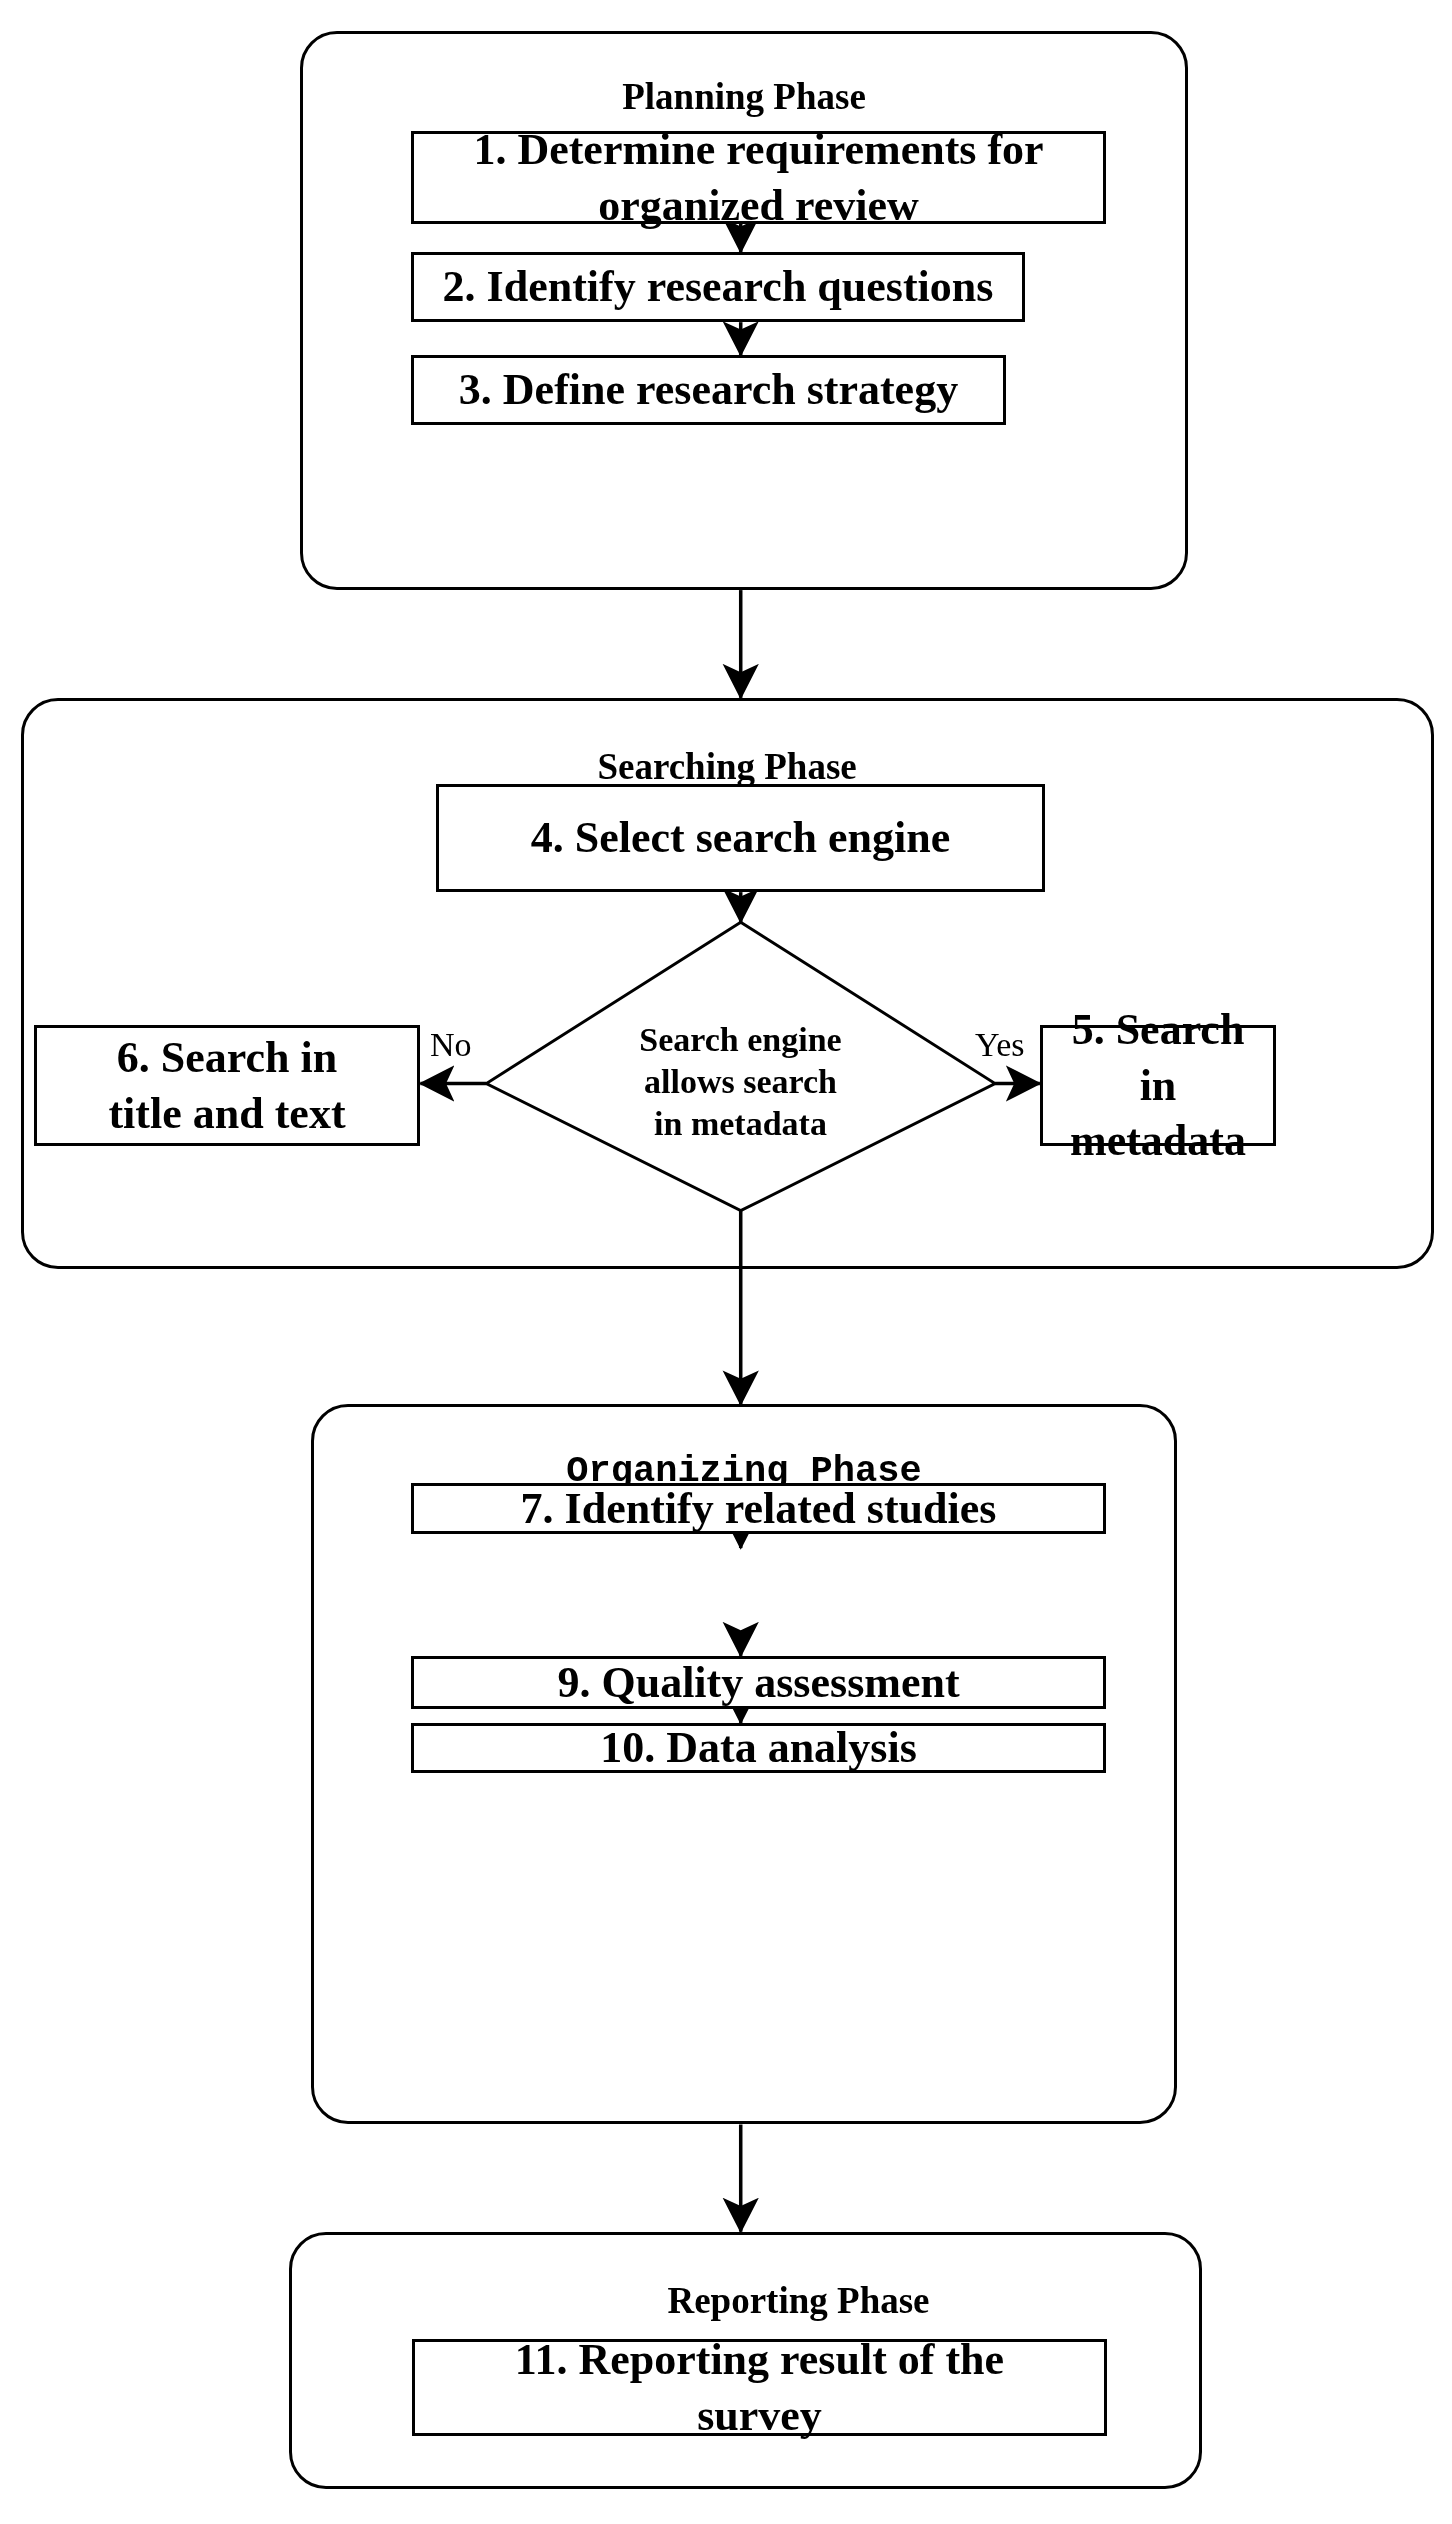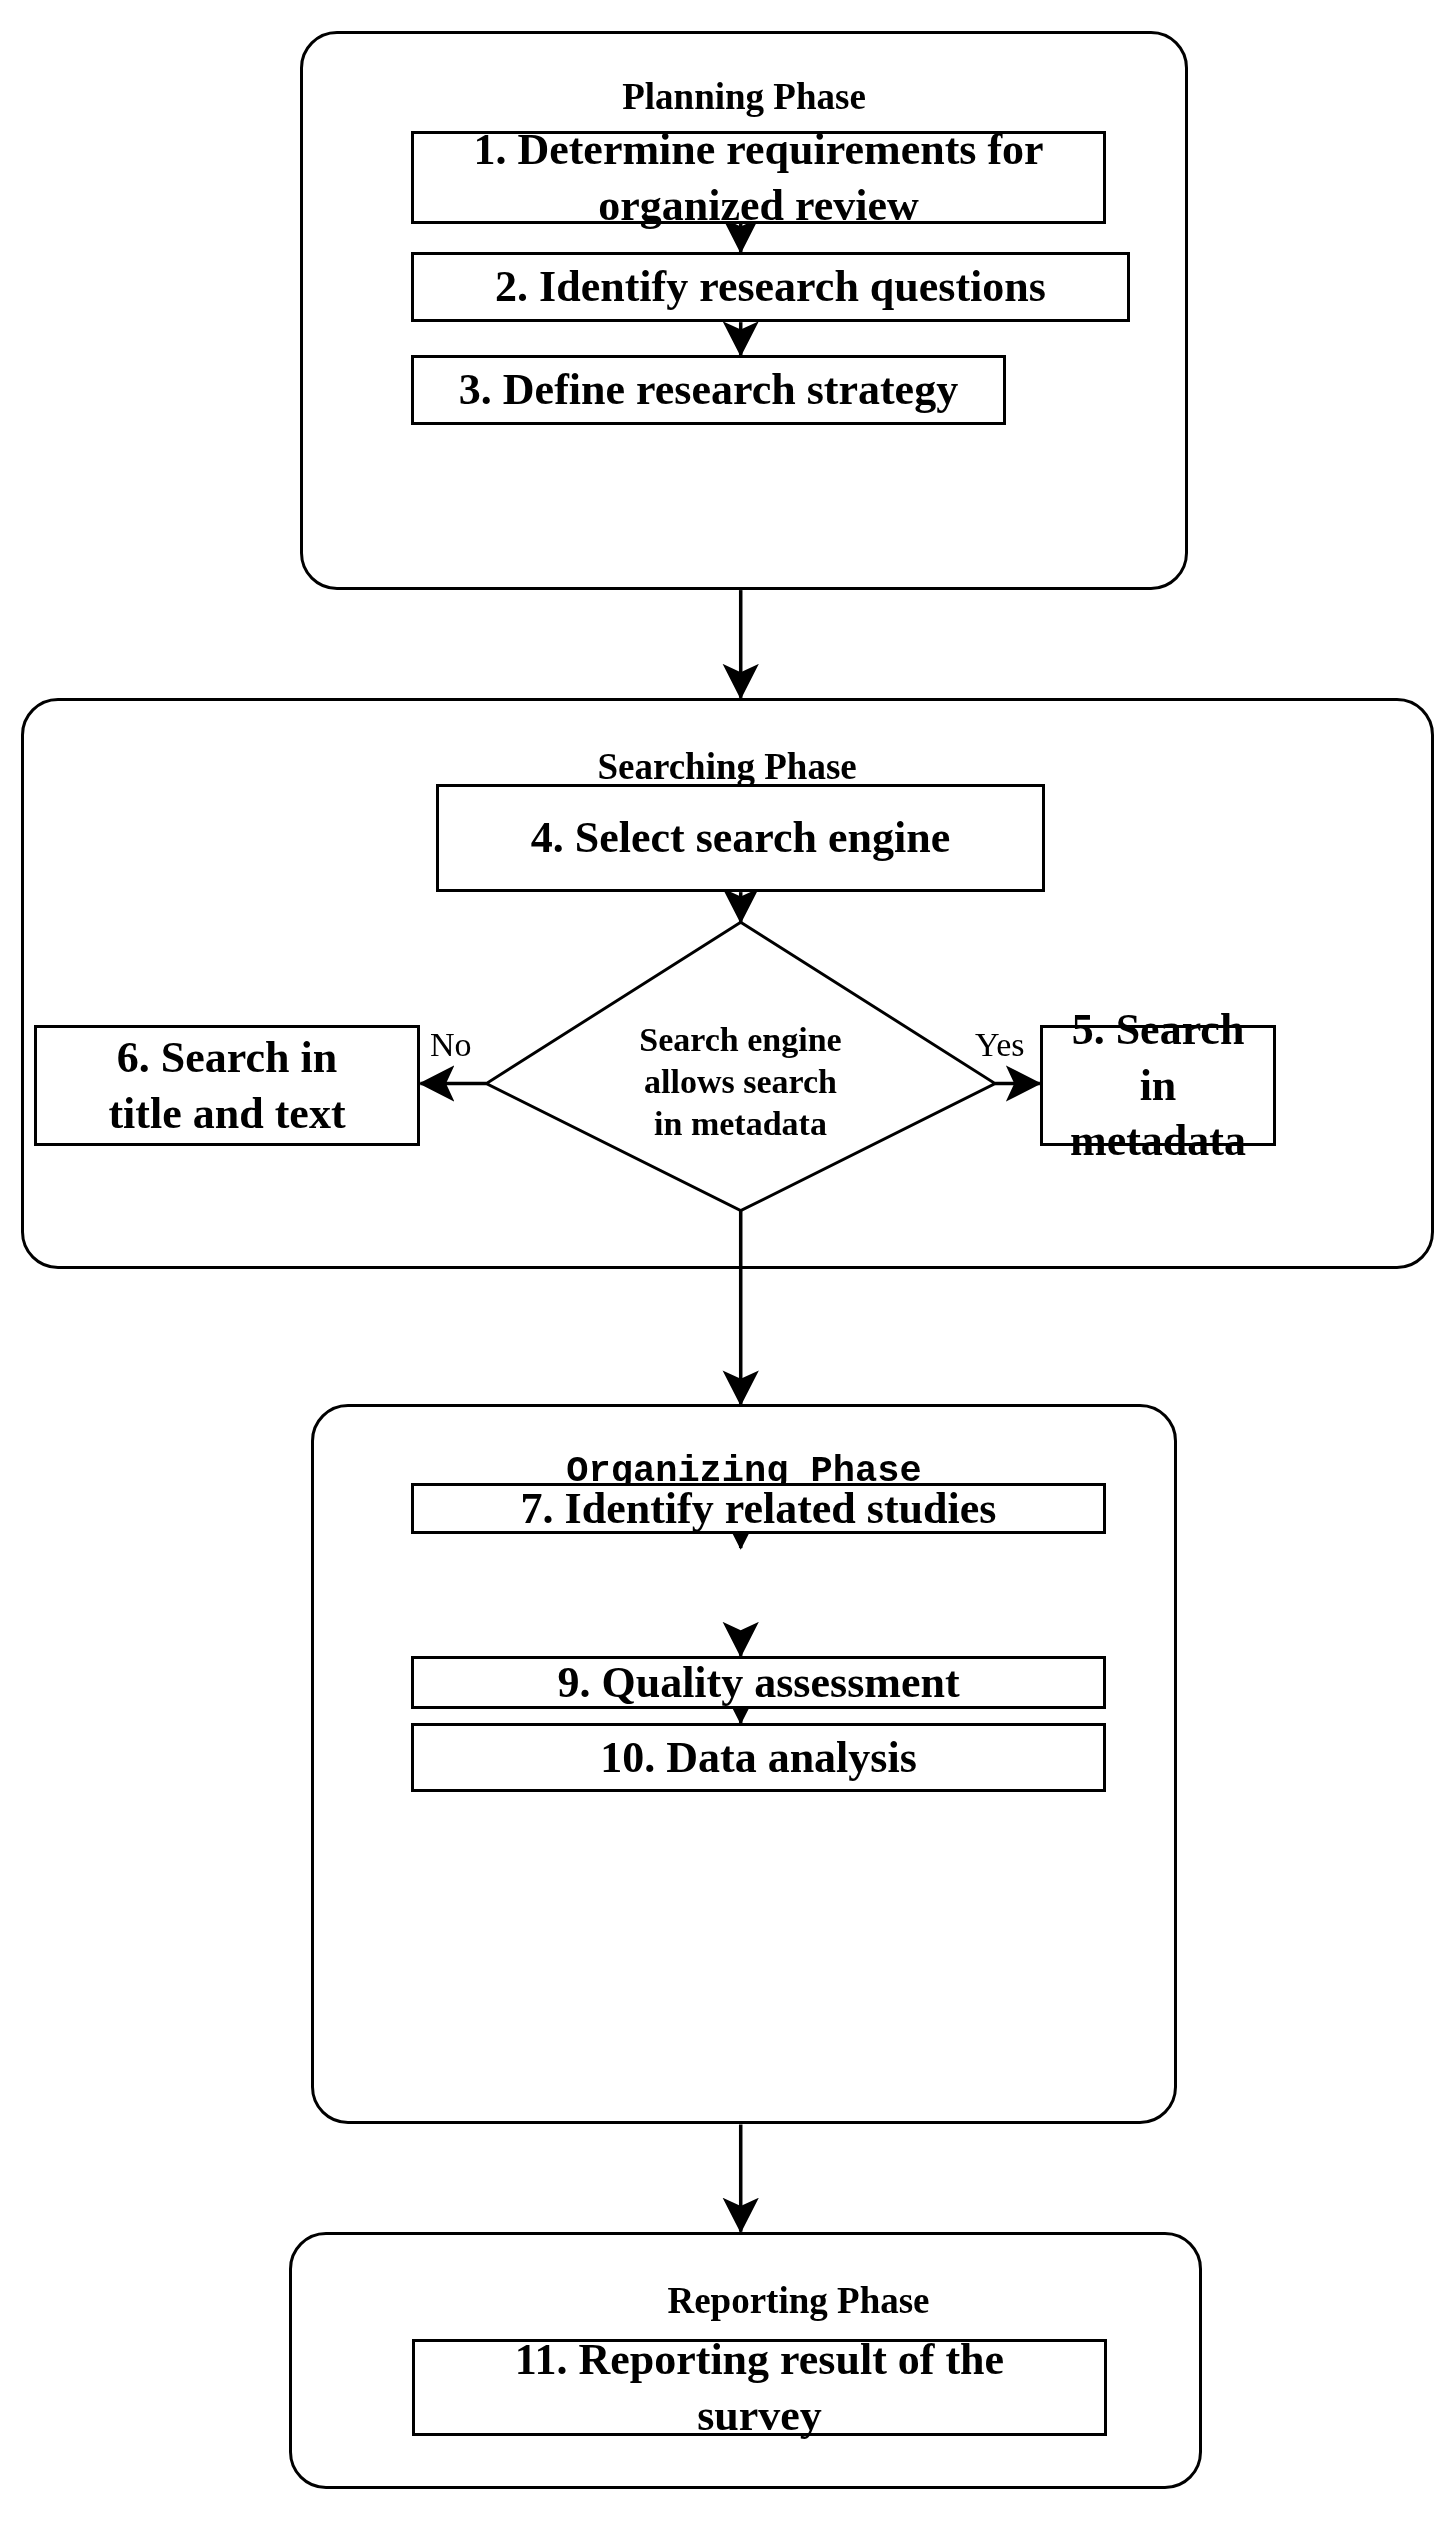--- a/index.html
+++ b/index.html
@@ -117,21 +117,21 @@
     <line x1="1258" y1="3608" x2="1258" y2="3790" stroke="#000000" stroke-width="6" marker-end="url(#arrow)"></line>
   </svg>
 
   <div class="phase" style="left:300px; top:31px; width:888px; height:559px;"></div>
   <div class="phase-title" style="left:300px; top:46px; width:888px;">Planning Phase</div>
 
   <div class="step" style="left:411px; top:131px; width:695px; height:93px;">
     <span class="step-text"><span>1. Determine requirements for</span><br><span>organized review</span></span>
   </div>
 
-  <div class="step" style="left:411px; top:252px; width:719px; height:70px;">
+  <div class="step" style="left:411px; top:252px; width:614px; height:70px;">
     <span class="step-text">2. Identify research questions</span>
   </div>
 
   <div class="step" style="left:411px; top:355px; width:595px; height:70px;">
     <span class="step-text">3. Define research strategy</span>
   </div>
 
   <div class="phase" style="left:20.6px; top:698px; width:1413px; height:571px;"></div>
   <div class="phase-title" style="left:20.6px; top:716px; width:1413px;">Searching Phase</div>
 
@@ -162,21 +162,21 @@
 
   <div class="step" style="left:411px; top:1483px; width:695px; height:51px;">
     <span class="step-text">7. Identify related studies</span>
   </div>
 
 
   <div class="step" style="left:411px; top:1656px; width:695px; height:53px;">
     <span class="step-text">9. Quality assessment</span>
   </div>
 
-  <div class="step" style="left:411px; top:1723px; width:695px; height:69px;">
+  <div class="step" style="left:411px; top:1723px; width:695px; height:50px;">
     <span class="step-text">10. Data analysis</span>
   </div>
 
   <div class="phase" style="left:289px; top:2232px; width:913px; height:257px;"></div>
   <div class="phase-title" style="left:289px; top:2250px; width:1019px;">Reporting Phase</div>
 
   <div class="step" style="left:412px; top:2339px; width:695px; height:97px;">
     <span class="step-text"><span>11. Reporting result of the</span><br><span>survey</span></span>
   </div>
 

